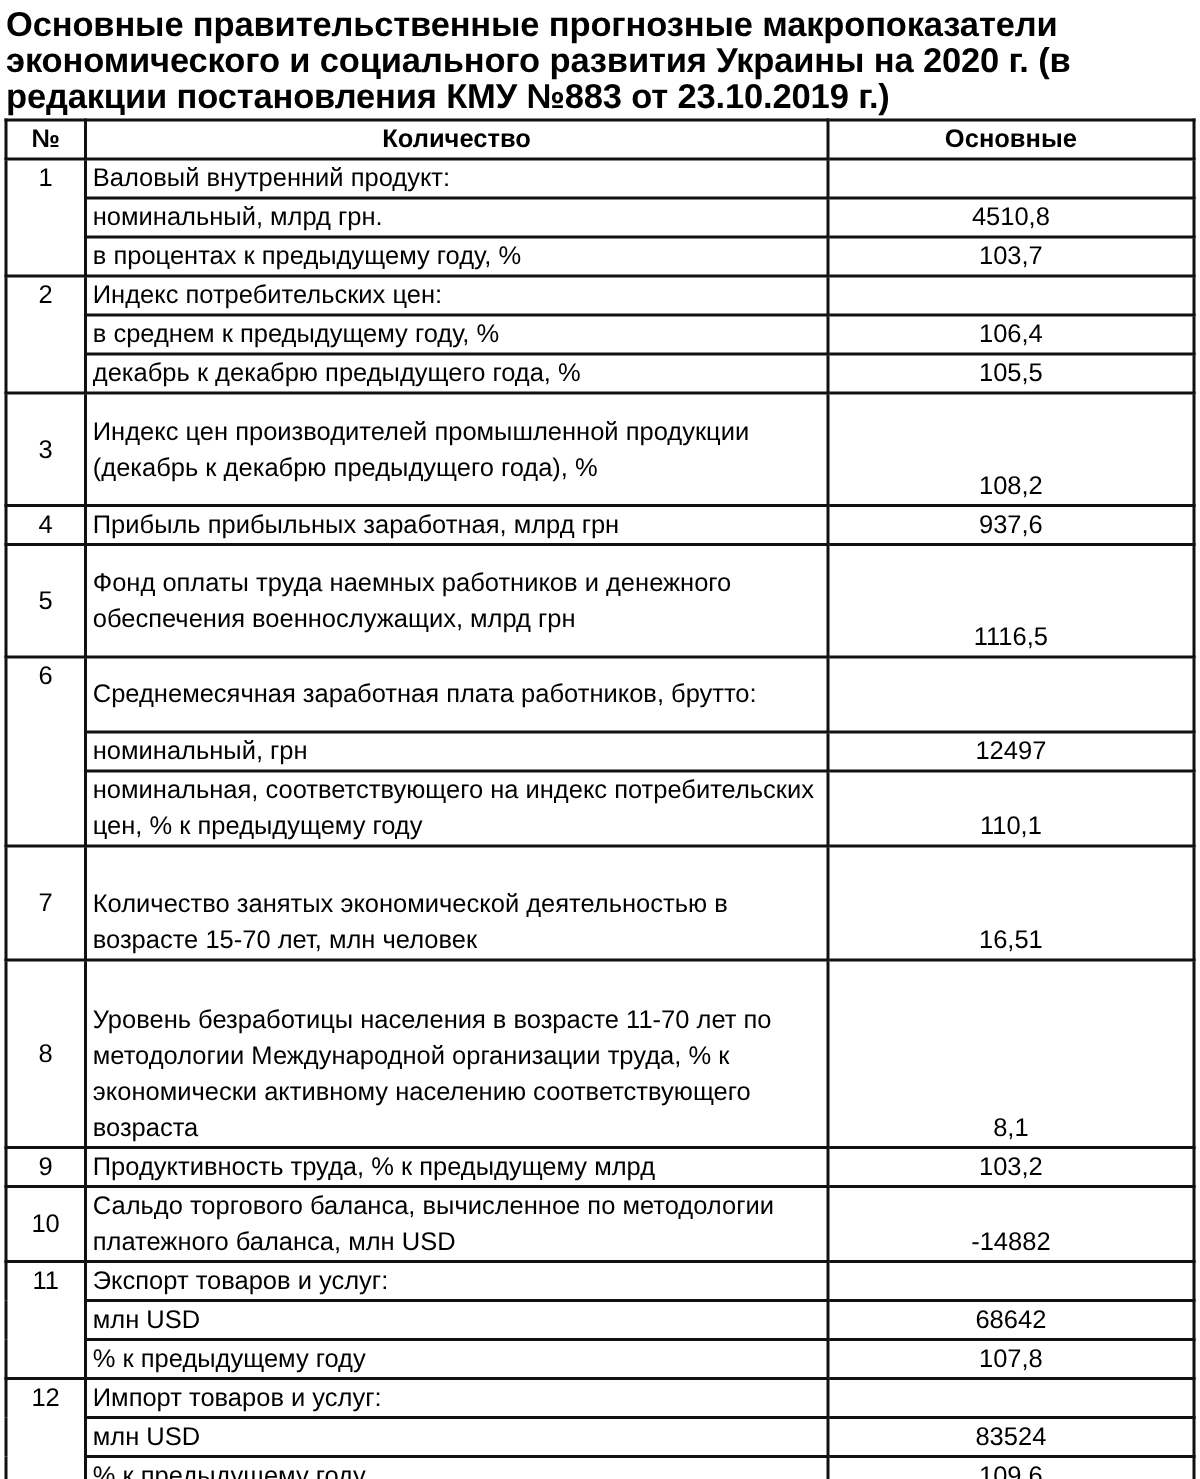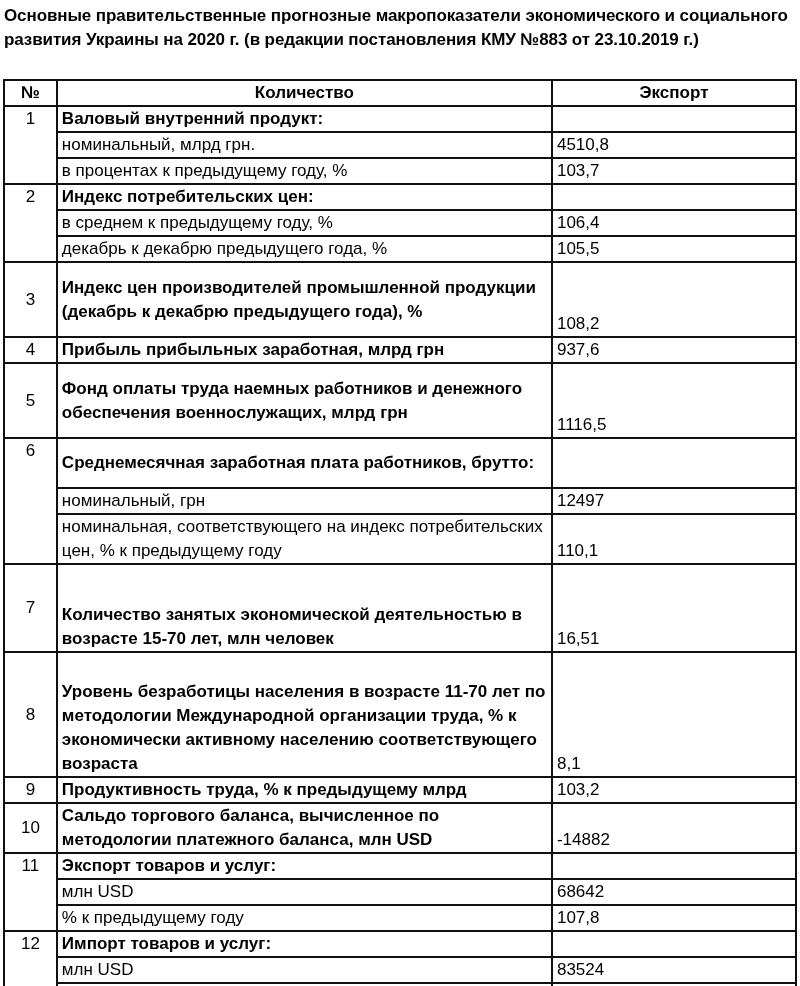--- a/index.html
+++ b/index.html
@@ -1,43 +1,43 @@
 <!DOCTYPE html>
 <html><head>
 <meta charset="utf-8">
 <style>
   html, body { margin:0; padding:0; background:#ffffff; }
   body { width:800px; height:986px; overflow:hidden; font-family:"Liberation Sans", sans-serif; color:#000; }
-  .title { position:absolute; left:4px; top:4px; width:792px; font-weight:bold; font-size:17px; line-height:24px; letter-spacing:-0.1px; }
+  .title { position:absolute; left:4px; top:4px; width:792px; font-weight:bold; font-size:23px; line-height:24px; letter-spacing:-0.1px; }
   table { position:absolute; left:3px; top:79px; width:794px; border-collapse:collapse; font-size:17px; }
   td, th { border:2px solid #111; padding:0 4px; line-height:24px; }
   th { font-weight:bold; height:22px; text-align:center; }
   td.num { text-align:center; vertical-align:middle; width:43px; }
   td.num.top { vertical-align:top; }
   td.ind { width:487px; }
-  td.val { text-align:left; vertical-align:bottom; width:235px;margin-left:48px; }
-  .b { font-weight:bold; }
+  td.val { text-align:center; vertical-align:bottom; width:235px;margin-left:48px; }
+  .b { font-weight:normal; }
   tr.h1 td { height:23px; }
   tr.h2 td { height:48px; }
   tr.h3 td { height:73px; }
   tr.h3x td { height:74px; }
   tr.h5 td { height:123px; }
   td.pad-top { padding-top:25px; }
 </style>
 </head>
 <body>
 
 <div class="title">Основные правительственные прогнозные макропоказатели экономического и социального развития Украины на 2020 г. (в редакции постановления КМУ №883 от 23.10.2019 г.)</div>
 
 <table>
   <tbody>
       <tr>
     <th>№</th>
     <th>Количество</th>
-    <th>Экспорт</th>
+    <th>Основные</th>
   </tr>
 
   <tr class="h1">
     <td class="num top" rowspan="3">1</td>
     <td class="ind b">Валовый внутренний продукт:</td>
     <td class="val"></td>
   </tr>
   <tr class="h1">
     <td class="ind">номинальный, млрд грн.</td>
     <td class="val">4510,8</td>
@@ -88,21 +88,21 @@
     <td class="ind">номинальный, грн</td>
     <td class="val">12497</td>
   </tr>
   <tr class="h2">
     <td class="ind">номинальная, соответствующего на индекс потребительских цен, % к предыдущему году</td>
     <td class="val">110,1</td>
   </tr>
 
   <tr class="h3x">
     <td class="num">7</td>
-    <td class="ind b pad-top" style="vertical-align:bottom;padding-top:12px;">Количество занятых экономической деятельностью в возрасте 15-70 лет, млн человек</td>
+    <td class="ind b pad-top" style="vertical-align:bottom;padding-top:0;">Количество занятых экономической деятельностью в возрасте 15-70 лет, млн человек</td>
     <td class="val">16,51</td>
   </tr>
 
   <tr class="h5">
     <td class="num">8</td>
     <td class="ind b" style="vertical-align:bottom;">Уровень безработицы населения в возрасте 11-70 лет по методологии Международной организации труда, % к экономически активному населению соответствующего возраста</td>
     <td class="val">8,1</td>
   </tr>
 
   <tr class="h1">

